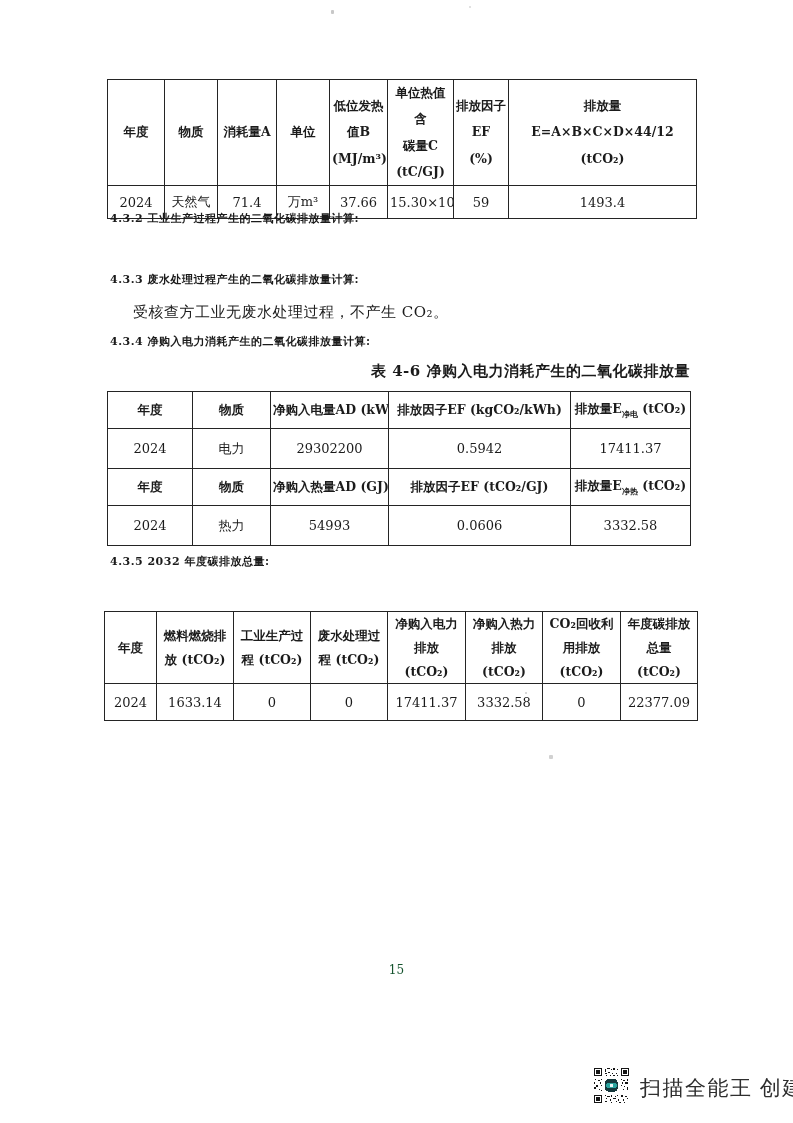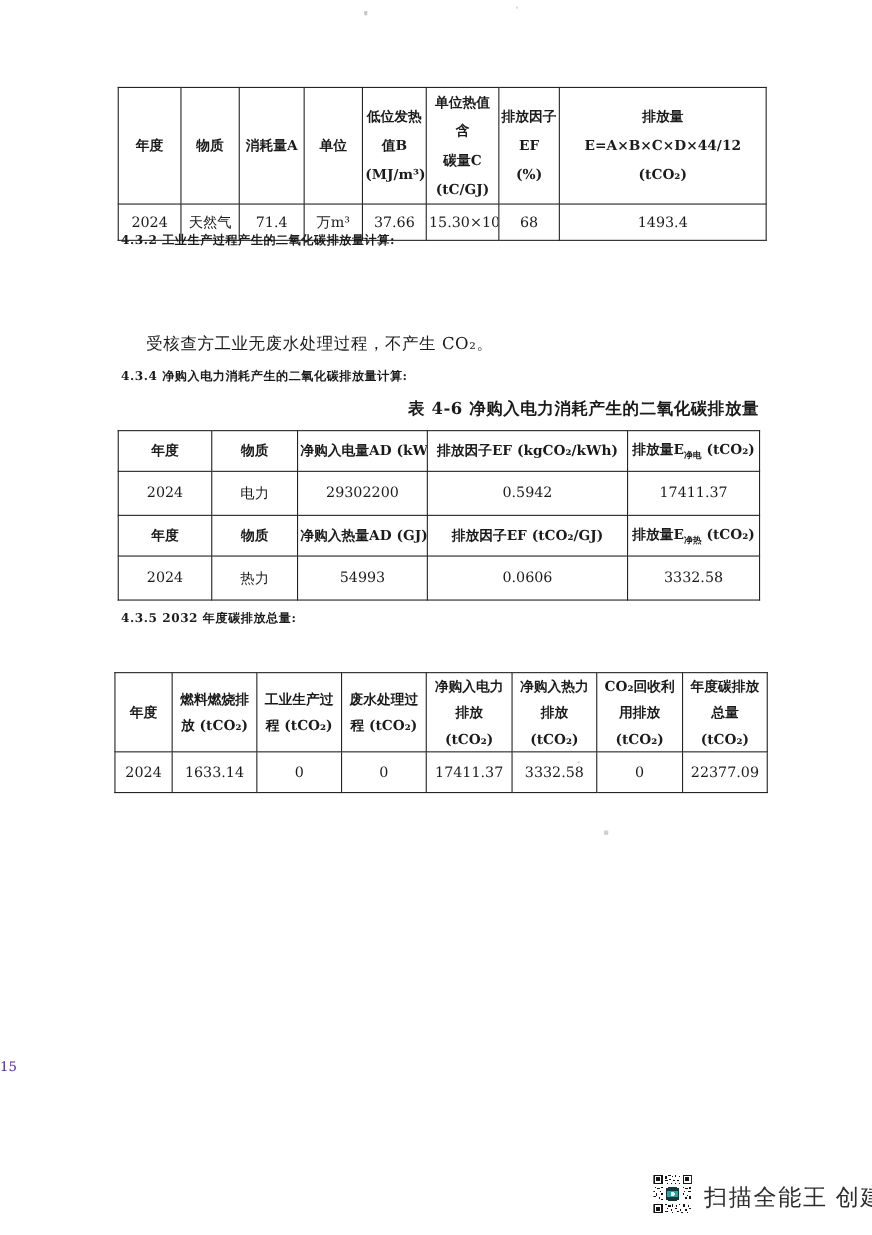--- a/index.html
+++ b/index.html
@@ -44,22 +44,22 @@
   }
   .bodytext{
     position:absolute;left:133px;font-size:15px;font-weight:normal;
     letter-spacing:0.5px;white-space:nowrap;
   }
   .caption{
     position:absolute;left:107px;width:583px;text-align:right;
     font-size:15px;font-weight:bold;letter-spacing:0.5px;
   }
   .pagenum{
-    position:absolute;left:0;top:963px;width:793px;text-align:left;
-    font-size:12px;color:#4c1d95;
+    position:absolute;left:0;top:963px;width:793px;text-align:center;
+    font-size:12px;color:#14532d;
   }
   
   .qr{position:absolute;left:594px;top:1068px;width:35px;height:35px;}
   .credit{
     position:absolute;left:640px;top:1074px;
     font-family:"Liberation Sans","DejaVu Sans",sans-serif;
     font-size:21px;color:#2e2e2e;letter-spacing:1.5px;white-space:nowrap;
   }
   
   .speck{position:absolute;background:#9a9a9a;border-radius:1px;}
@@ -104,28 +104,29 @@
 E=A×B×C×D×44/12
 (tCO₂)</td>
     </tr>
     <tr class="dt">
       <td>2024</td>
       <td>天然气</td>
       <td>71.4</td>
       <td>万m³</td>
       <td>37.66</td>
       <td>15.30×10⁻³</td>
-      <td>68</td>
+      <td>59</td>
       <td>1493.4</td>
     </tr>
   </tbody>
     </table>
 
   <div class="heading" style="top:211px">4.3.2 工业生产过程产生的二氧化碳排放量计算:</div>
 
+  <div class="heading" style="top:272px">4.3.3 废水处理过程产生的二氧化碳排放量计算:</div>
   <div class="bodytext" style="top:303px">受核查方工业无废水处理过程，不产生 CO₂。</div>
 
   <div class="heading" style="top:334px">4.3.4 净购入电力消耗产生的二氧化碳排放量计算:</div>
 
   <div class="caption" style="top:362px">表 4-6 净购入电力消耗产生的二氧化碳排放量</div>
   <table class="tbl t46 abs">
     <colgroup>
       <col style="width:85px">
         <col style="width:78px">
         <col style="width:118px">

